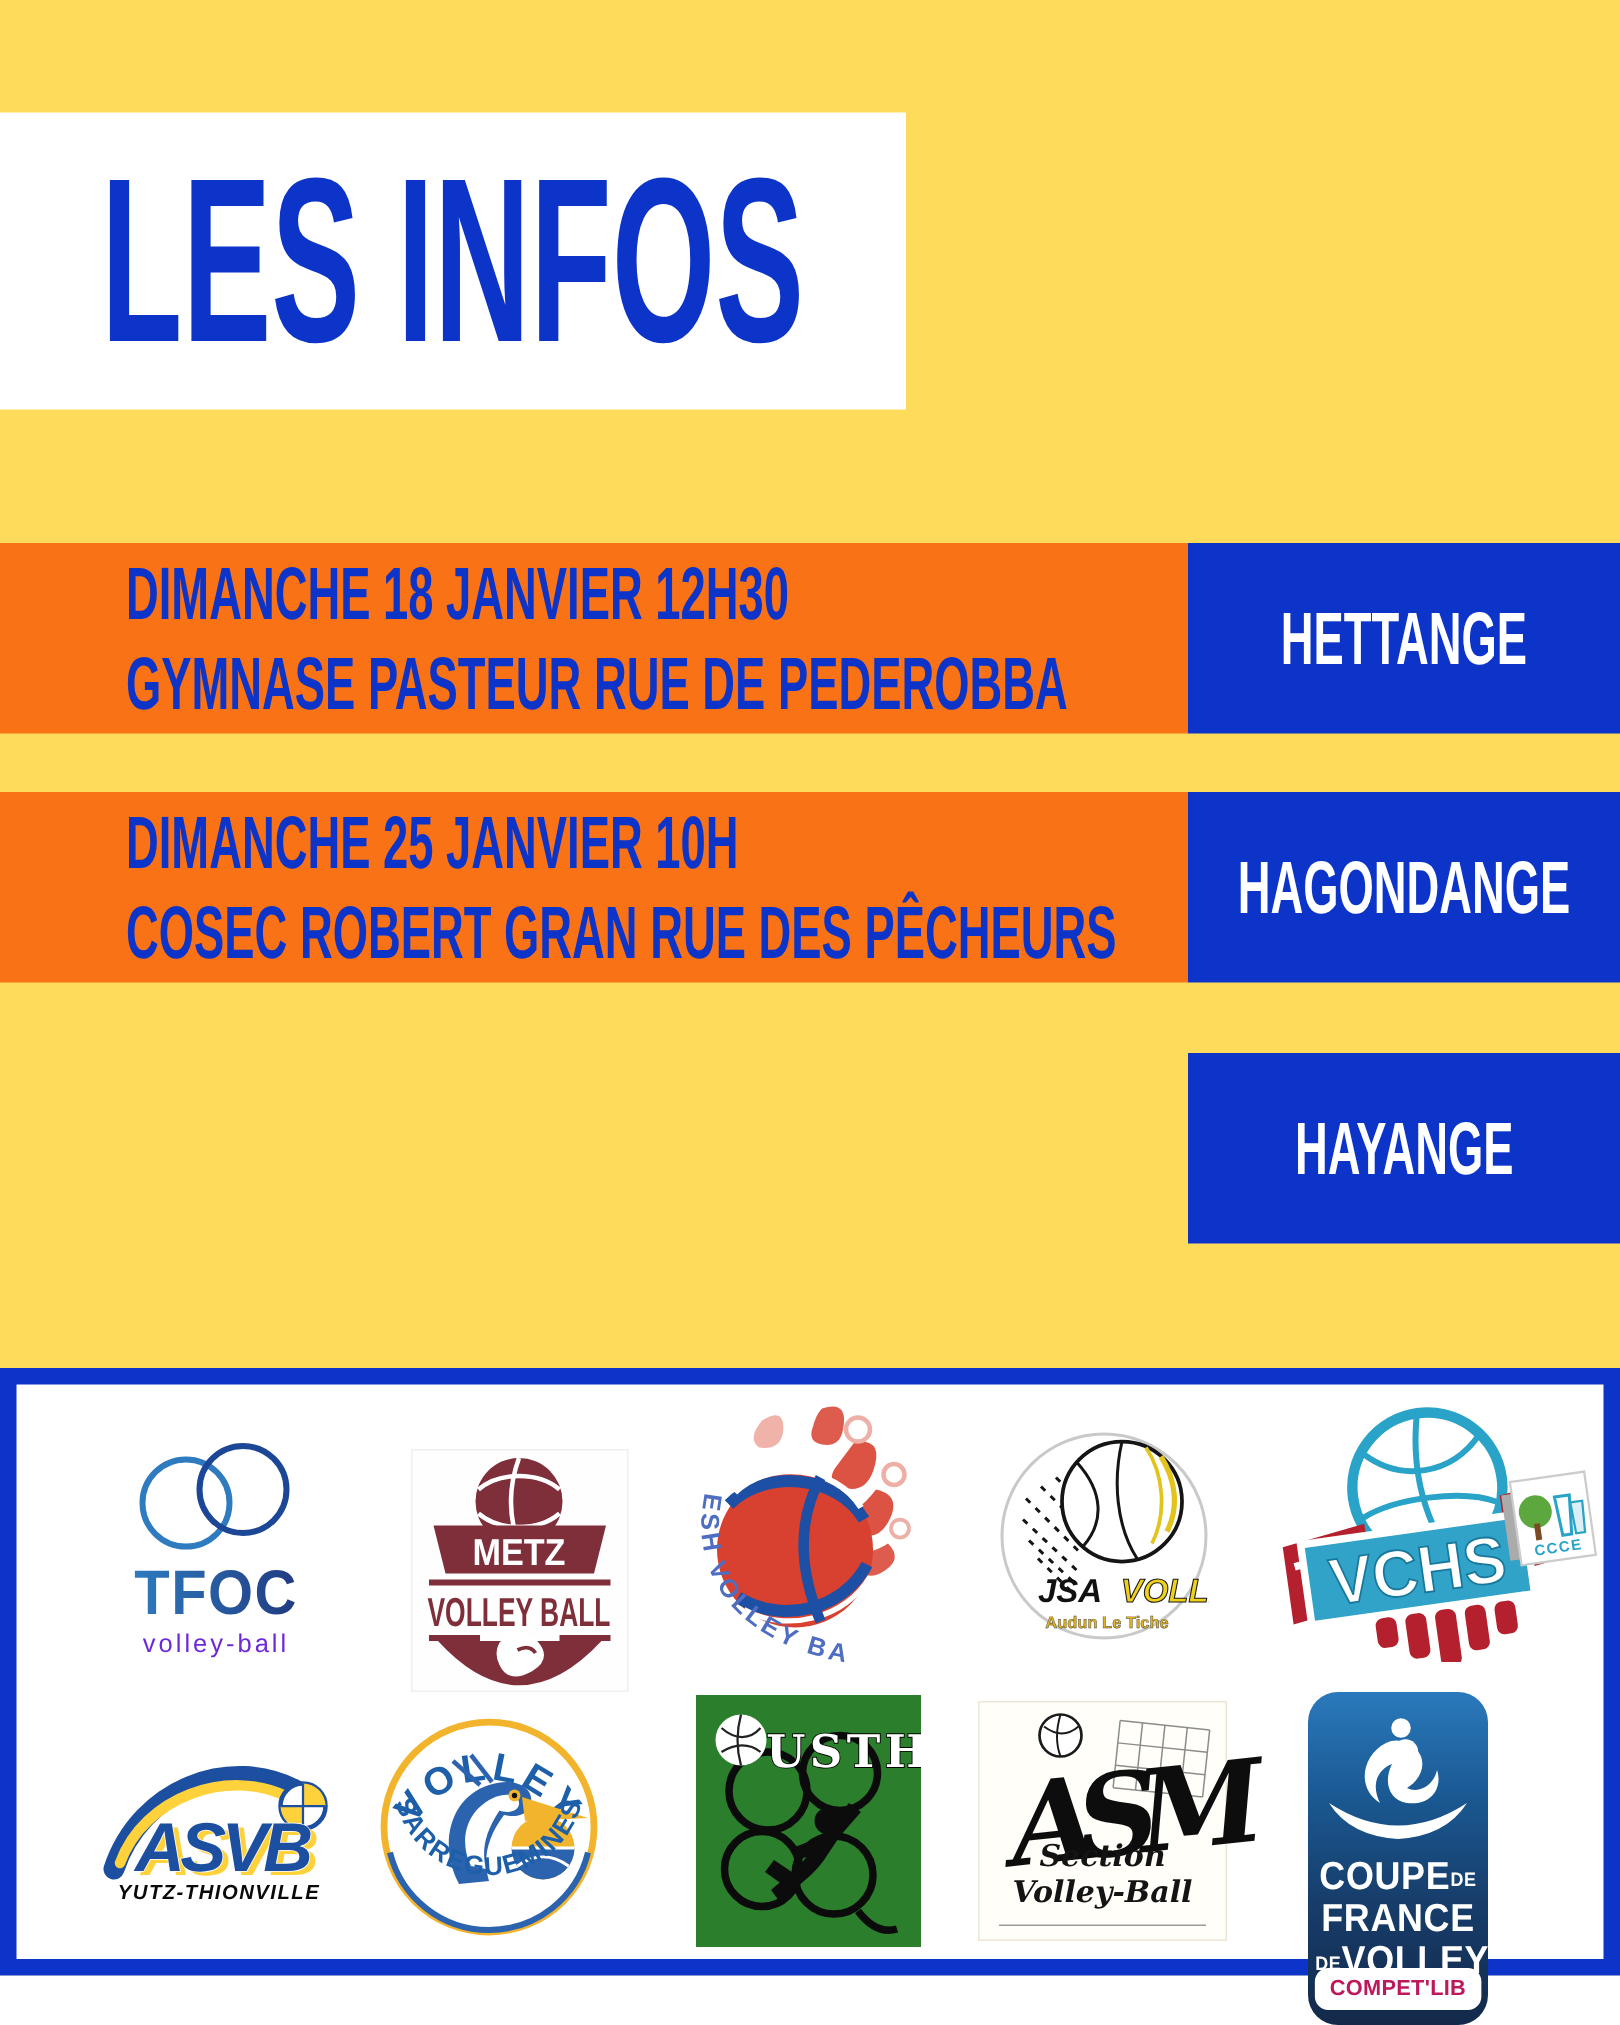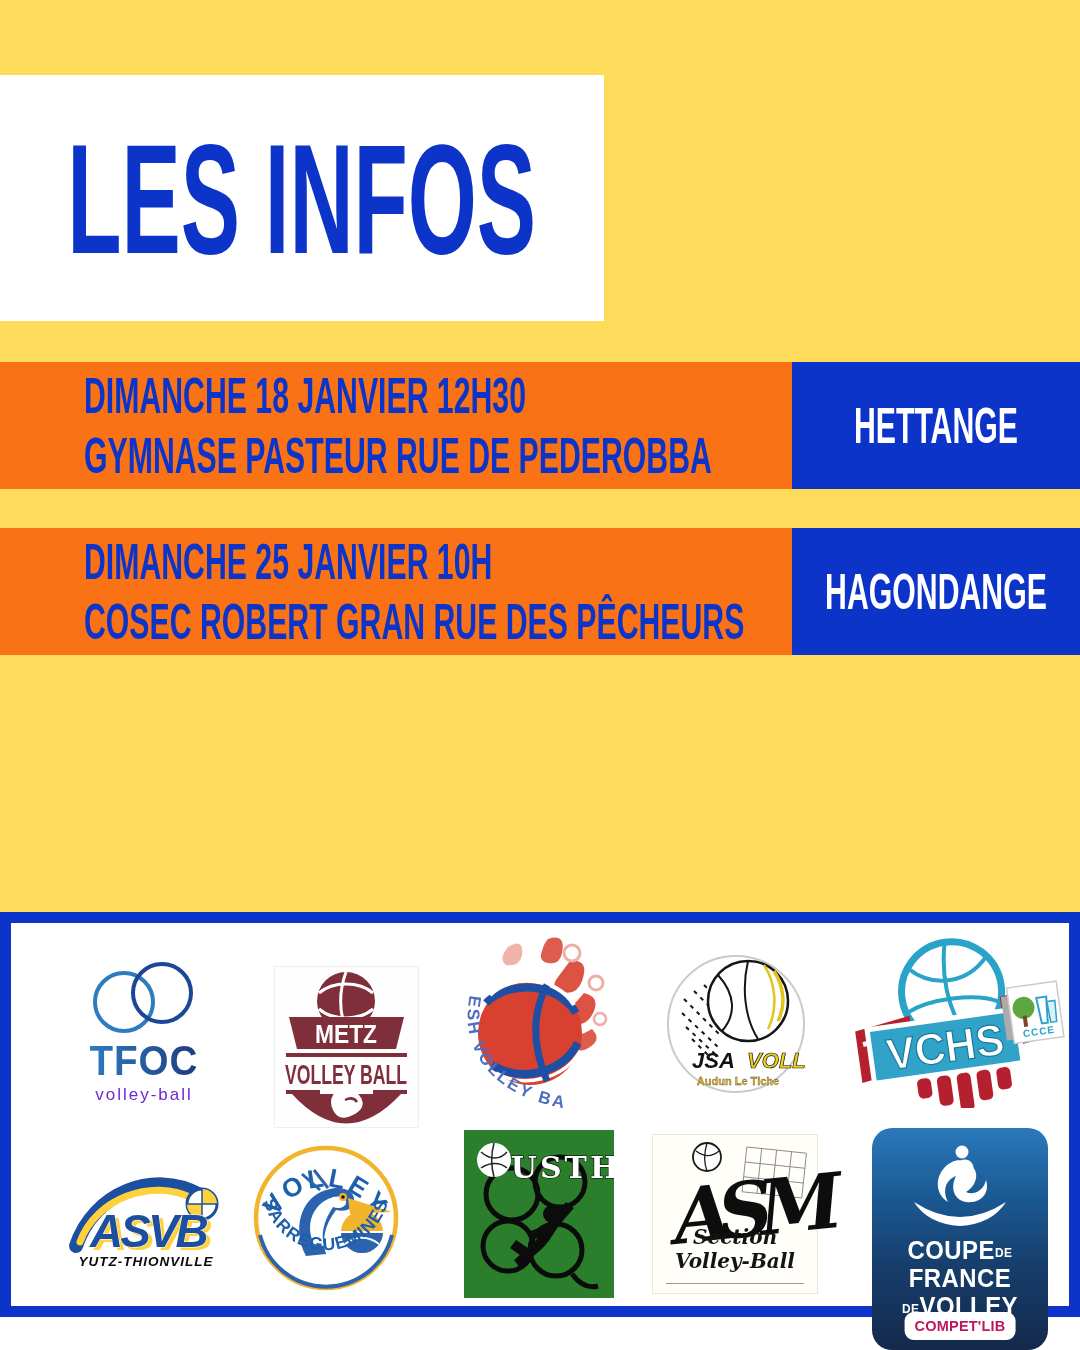--- a/index.html
+++ b/index.html
@@ -8,21 +8,21 @@
     --maroon:#7E2F3A;
     --teal:#2AA3C8;
     --red:#B5202F;
     --green:#2B7E2B;
   }
   *{margin:0;padding:0;box-sizing:border-box;}
   body{background:#fff;font-family:"Liberation Sans","DejaVu Sans",sans-serif;}
   .canvas{position:relative;width:1080px;height:1350px;background:var(--yellow);overflow:hidden;margin:0 auto;}
 
   
-  .header-box{position:absolute;left:0;top:75px;width:604px;height:246px;background:#fff;
+  .header-box{position:absolute;left:0;top:75px;width:604px;height:198px;background:#fff;
     display:flex;align-items:center;justify-content:center;}
   .header-title{font-weight:700;font-size:120px;line-height:1;color:var(--blue);
     display:inline-block;transform:scale(0.74,1.30);transform-origin:center;white-space:pre;}
 
   
   .row-white{position:absolute;left:0;width:792px;height:127px;background:#f97316;
     display:flex;flex-direction:column;justify-content:center;gap:18px;padding-left:84px;}
   .row-line{font-weight:700;font-size:42px;line-height:1;color:var(--blue);
     display:inline-block;transform:scale(0.72,1.18);transform-origin:left center;white-space:pre;}
   .row-badge{position:absolute;left:792px;width:288px;height:127px;background:var(--blue);
@@ -70,21 +70,21 @@
   .asm{left:652px;top:1134px;width:166px;height:160px;background:#FFFEF9;border:1px solid #EDE6D6;}
   .asm-name{position:absolute;left:20px;top:30px;font-family:"DejaVu Serif","Liberation Serif",serif;
     font-style:italic;font-weight:700;font-size:76px;letter-spacing:-14px;color:#0D0D0D;transform:rotate(-6deg);}
   .asm-sub{position:absolute;bottom:20px;width:100%;text-align:center;font-family:"DejaVu Serif","Liberation Serif",serif;
     font-style:italic;font-weight:700;font-size:20px;color:#141414;}
   .asm-line{position:absolute;bottom:9px;left:8%;width:84%;border-top:1.5px solid #9A9A9A;}
   .asm-net{position:absolute;right:8px;top:10px;}
   .asm-ball{position:absolute;left:38px;top:6px;}
 
   
-  .coupe{left:872px;top:1128px;width:176px;height:222px;border-radius:20px;overflow:hidden;
+  .coupe{left:872px;top:1128px;width:120px;height:222px;border-radius:20px;overflow:hidden;
     background:linear-gradient(180deg,#2A79BC 0%,#1A5891 32%,#173E6C 62%,#13294A 100%);
     text-align:center;color:#fff;}
   .coupe-emblem{margin:12px auto 0 auto;display:block;}
   .coupe-text{margin-top:8px;font-weight:700;line-height:1.08;transform:scaleX(.92);transform-origin:center;}
   .coupe-big{font-size:26px;letter-spacing:.5px;}
   .coupe-small{font-size:13px;vertical-align:2px;letter-spacing:.5px;}
   .coupe-pill{position:absolute;bottom:10px;left:50%;transform:translateX(-50%);
     background:#fff;color:#be185d;border:2.5px solid #fff;border-radius:9px;
     padding:4px 8px;font-weight:700;font-size:14.5px;letter-spacing:.2px;white-space:nowrap;}
 
@@ -109,20 +109,23 @@
   </div>
 
   <div class="row-white row2">
     <span class="row-line">DIMANCHE 25 JANVIER 10H</span>
     <span class="row-line">COSEC ROBERT GRAN RUE DES PÊCHEURS</span>
   </div>
   <div class="row-badge row2">
     <span class="badge-label">HAGONDANGE</span>
   </div>
 
+  <div class="row-badge row3">
+    <span class="badge-label">HAYANGE</span>
+  </div>
 
   <div class="panel"></div>
   <div class="bottom-strip"></div>
 
   <div class="logo tfoc">
     <svg width="120" height="76" viewBox="0 0 120 76">
       <circle cx="40" cy="42" r="29" fill="none" stroke="#2E7BC0" stroke-width="4"></circle>
       <circle cx="78" cy="33" r="29" fill="none" stroke="#1C4696" stroke-width="4"></circle>
     </svg>
     <div class="tfoc-name">TFOC</div>

